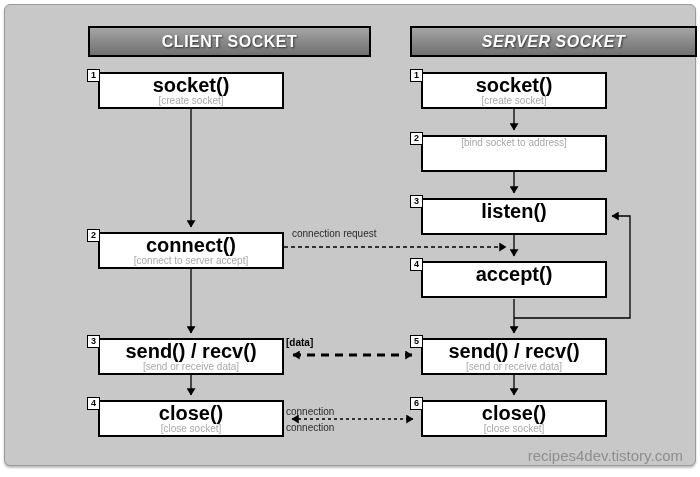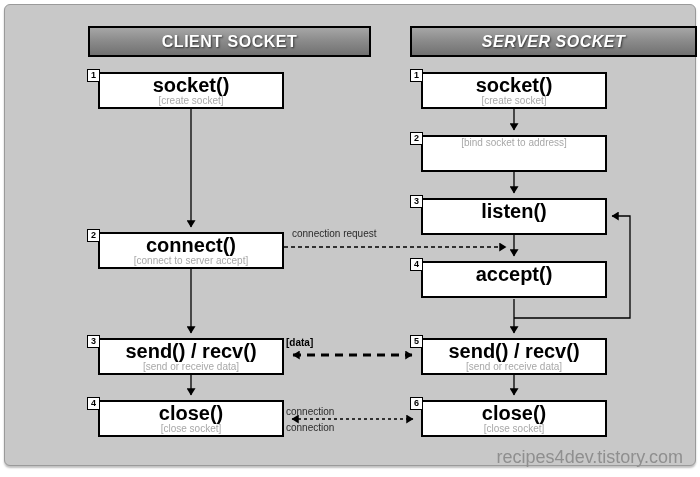--- a/index.html
+++ b/index.html
@@ -29,21 +29,21 @@
   .node .desc{font-size:10px;color:#a8a8a8;line-height:12px;white-space:nowrap;}
   .tag{
     position:absolute;left:-13px;top:-5px;width:13px;height:13px;box-sizing:border-box;
     background:#fff;border:1.5px solid #000;font-size:9px;font-weight:bold;color:#000;
     line-height:10px;text-align:center;
   }
   .arrows{position:absolute;left:0;top:0;width:700px;height:477px;}
   .lbl{position:absolute;color:#2b2b2b;font-size:10px;}
   .lbl.b{font-weight:bold;color:#000;}
   .lbl.center{width:134px;text-align:left;}
-  .watermark{position:absolute;right:17px;top:447px;font-size:18px;color:#8f8f8f;}
+  .watermark{position:absolute;right:17px;top:447px;font-size:15px;color:#8f8f8f;}
 </style>
 </head>
 <body>
 
 <div class="panel"></div>
 
 <svg class="arrows" width="700" height="477" viewBox="0 0 700 477">
   <defs>
     <marker id="ah" viewBox="0 0 8 10" refX="7.5" refY="5" markerWidth="8" markerHeight="9" markerUnits="userSpaceOnUse" orient="auto-start-reverse">
       <path d="M0 0 L8 5 L0 10 z" fill="#000"></path>

